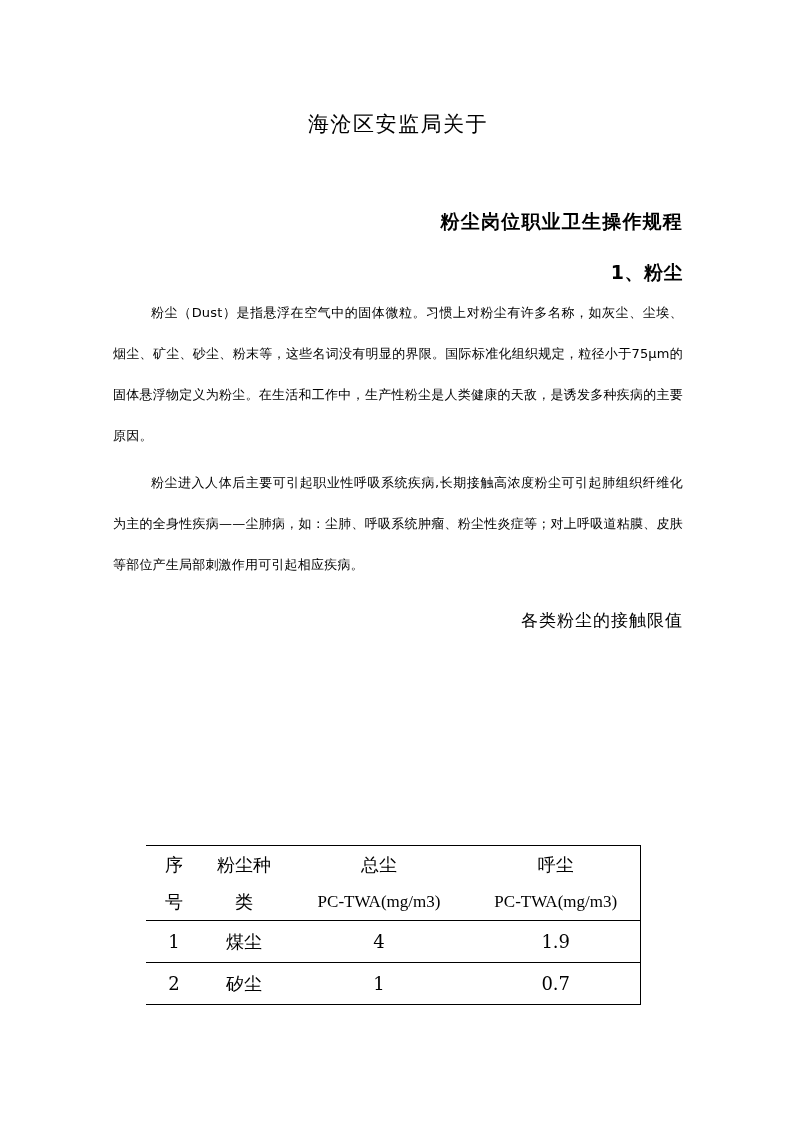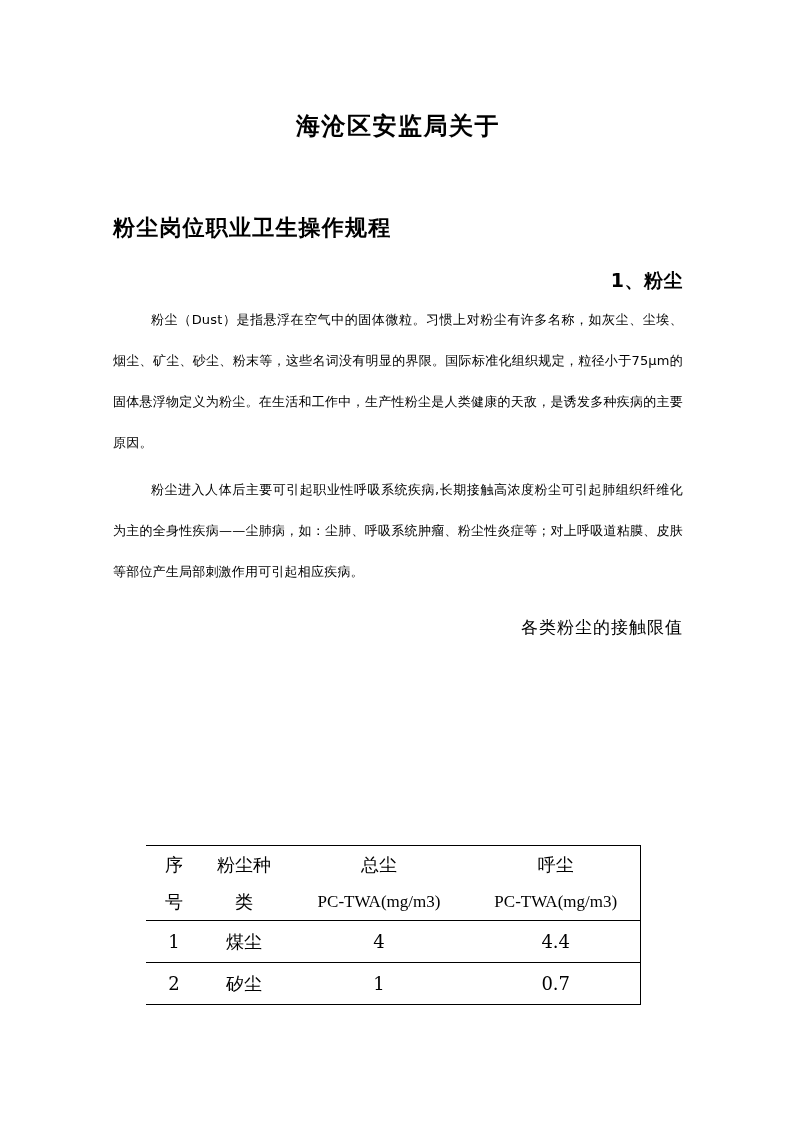--- a/index.html
+++ b/index.html
@@ -27,32 +27,32 @@
   .doc-body {
     position: absolute;
     left: 113px;
     top: 0;
     width: 570px;
   }
 
   
   .doc-title {
     text-align: center;
-    font-weight: bold;
-    font-size: 24px;
+    font-weight: normal;
+    font-size: 21px;
     letter-spacing: 1.5px;
     line-height: 1.2;
   }
   .title-line-1 { margin-top: 112px; }
   .title-line-2 { margin-top: 35px; }
 
   .section-title {
-    text-align: left;
+    text-align: right;
     font-weight: bold;
-    font-size: 22px;
+    font-size: 19px;
     letter-spacing: 1.2px;
     margin-top: 72px;
   }
 
   
   .heading {
     font-weight: bold;
     font-size: 19px;
     letter-spacing: 0.5px;
     text-indent: 18px;
@@ -178,21 +178,21 @@
         <tr class="header-row-2">
           <td>号</td>
           <td>类</td>
           <td class="mono-latin">PC-TWA(mg/m3)</td>
           <td class="mono-latin right-edge">PC-TWA(mg/m3)</td>
         </tr>
         <tr class="data-row">
           <td class="num-cell">1</td>
           <td>煤尘</td>
           <td class="num-cell">4</td>
-          <td class="num-cell right-edge">4.4</td>
+          <td class="num-cell right-edge">1.9</td>
         </tr>
         <tr class="data-row">
           <td class="num-cell">2</td>
           <td>矽尘</td>
           <td class="num-cell">1</td>
           <td class="num-cell right-edge">0.7</td>
         </tr>
       </tbody>
     </table>
   </div>

